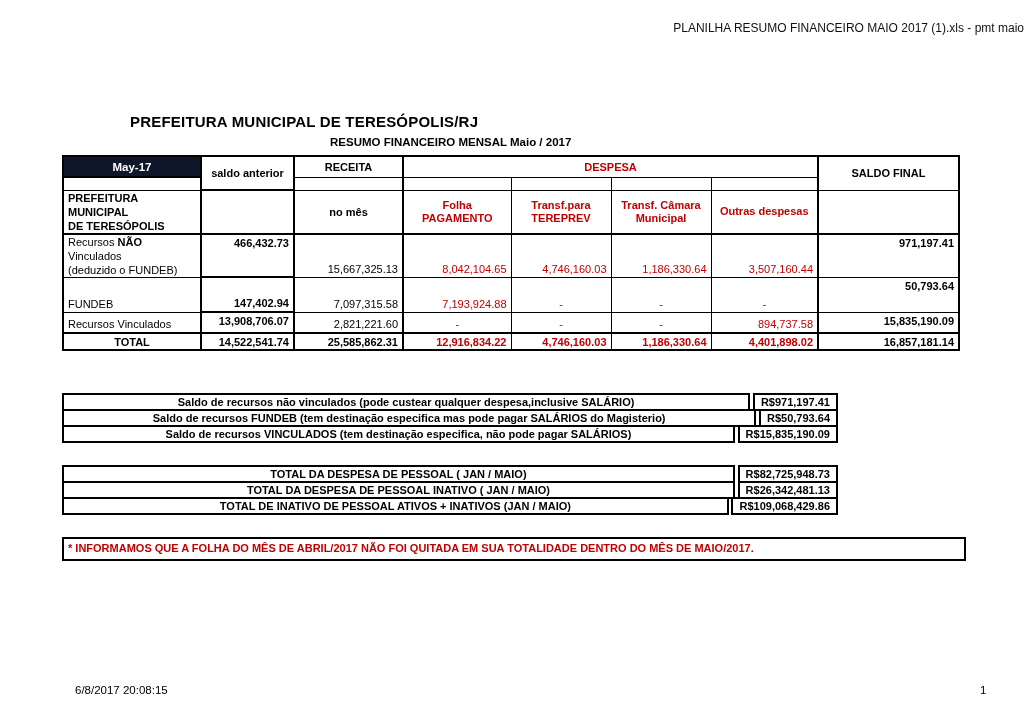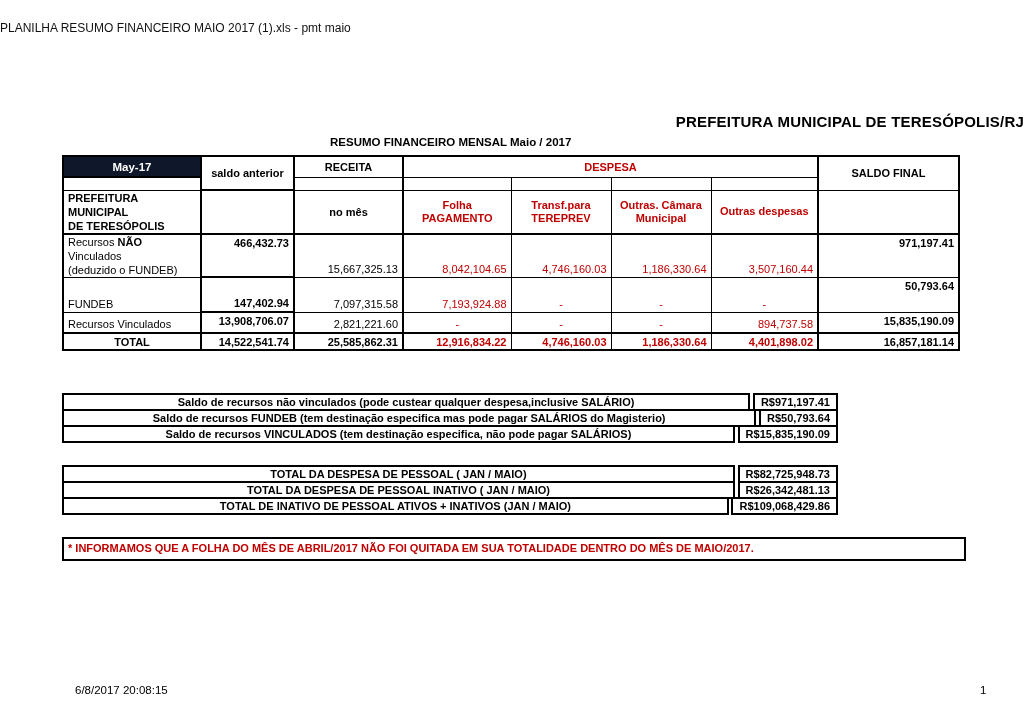--- a/index.html
+++ b/index.html
@@ -1,21 +1,21 @@
 <!DOCTYPE html>
 <html><head>
 <meta charset="utf-8">
 <style>
   html,body { margin:0; padding:0; background:#fff; }
   .page {
     position:relative; width:1024px; height:724px; background:#ffffff;
     font-family:"Liberation Sans", sans-serif; color:#000; overflow:hidden;
   }
-  .win-title { position:absolute; top:21px; left:0; width:100%; text-align:left; font-size:12px; color:#111; }
-  .doc-title { position:absolute; top:113px; left:130px; right:0; text-align:right; font-size:15px; font-weight:bold; letter-spacing:0.2px; }
+  .win-title { position:absolute; top:21px; left:0; width:100%; text-align:right; font-size:12px; color:#111; }
+  .doc-title { position:absolute; top:113px; left:130px; right:0; text-align:left; font-size:15px; font-weight:bold; letter-spacing:0.2px; }
   .doc-subtitle { position:absolute; top:136px; left:330px; font-size:11.5px; font-weight:bold; }
 
   .main-block { position:absolute; left:62px; top:155px; width:896px; }
   table.fin { border-collapse:collapse; table-layout:fixed; width:896px; font-size:11px; border:2px solid #000; }
   table.fin td { border:1px solid #000; padding:0 4px; overflow:hidden; white-space:nowrap; }
   .bl2 { border-left-width:2px !important; }
   .br2 { border-right-width:2px !important;margin-left:16px; }
   .bt2 { border-top-width:2px !important;border-radius:7px; }
   .bb2 { border-bottom-width:2px !important; }
   .b2  { border-width:2px !important; }
@@ -96,21 +96,21 @@
           <span>DE TERESÓPOLIS</span>
         </td>
         <td class="b2"></td>
         <td class="hdr vm bl2 br2 bb2">no mês</td>
         <td class="redhdr bb2">Folha PAGAMENTO</td>
         <td class="redhdr bb2">
           <span>Transf.para</span><br>
           <span>TEREPREV</span>
         </td>
         <td class="redhdr bb2">
-          <span>Outras. Câmara</span><br>
+          <span>Transf. Câmara</span><br>
           <span>Municipal</span>
         </td>
         <td class="redhdr bb2">Outras despesas</td>
         <td class="bl2 bb2"></td>
       </tr>
 
       <tr style="height:42px">
         <td class="lbl2line vm br2">
           <span>Recursos </span><b>NÃO</b><span> Vinculados</span><br>
           <span>(deduzido o FUNDEB)</span>

